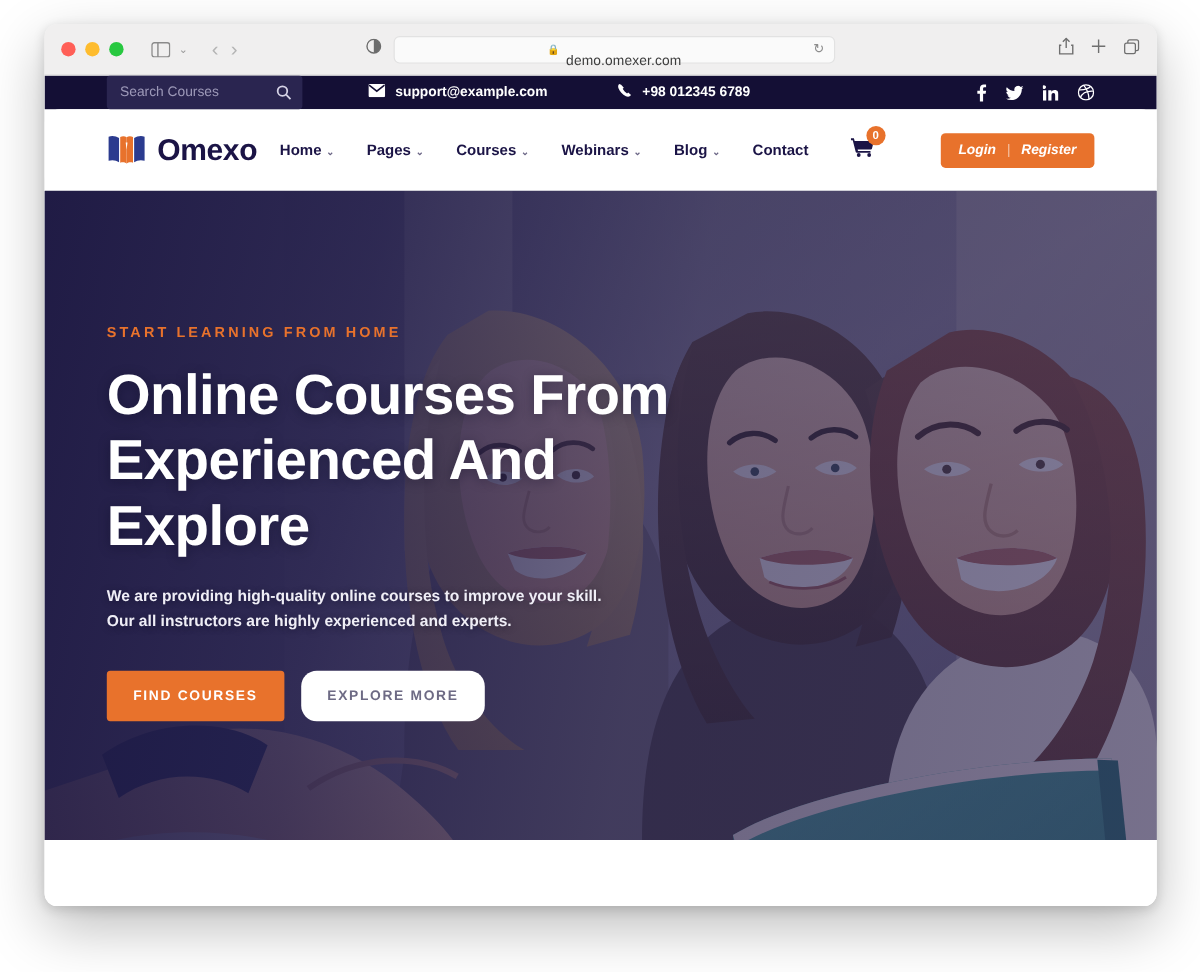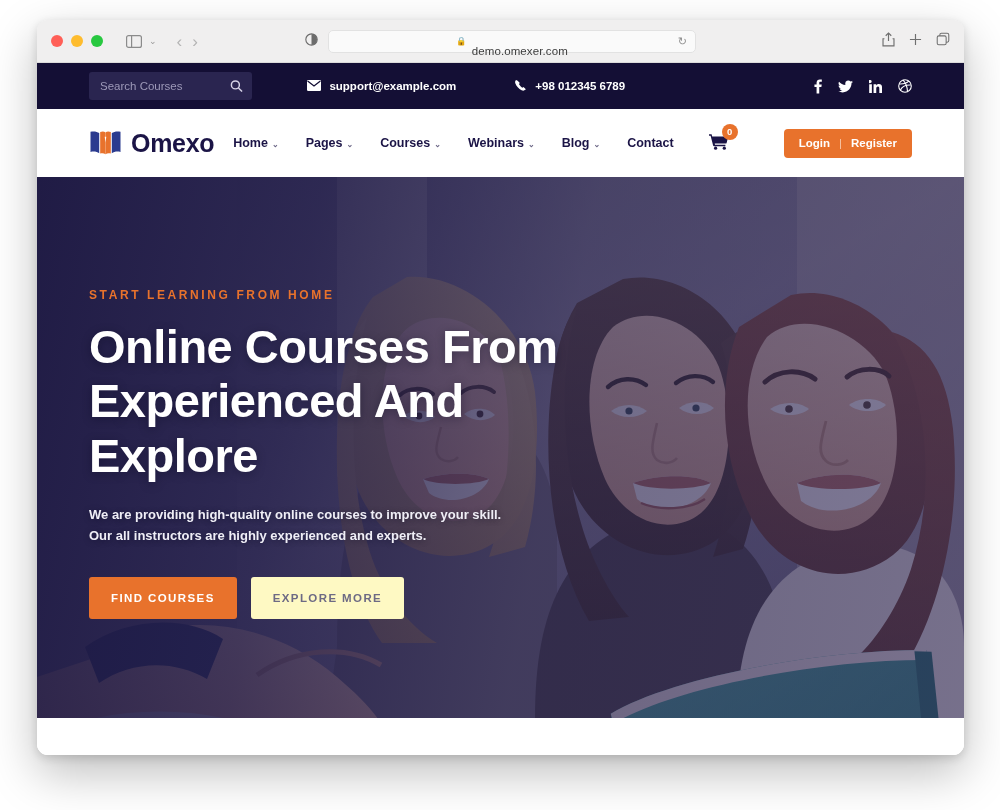--- a/index.html
+++ b/index.html
@@ -79,21 +79,21 @@
     margin-left: auto;
     display: flex; align-items: center; gap: 14px;
     color: #6f6f6f;
     z-index: 2;
   }
 
   
   .site { position: relative; width: 927px; height: 692px; background: #fff; overflow: hidden; }
 
   .topbar {
-    height: 46px;
+    height: 28px;
     background: #140f35;
     display: flex; align-items: center;
     padding: 0 52px 0 52px;
   }
   .search-wrap {
     position: relative;
     width: 163px; height: 28px;
     background: #2a2550;
     border-radius: 3px;
     display: flex; align-items: center;
@@ -148,21 +148,21 @@
     font-size: 9.5px; font-weight: 700;
     display: flex; align-items: center; justify-content: center;
   }
 
   .authbtn {
     margin-left: 28px;
     background: #e8722c;
     border-radius: 4px;
     height: 29px;
     display: flex; align-items: center;
-    padding: 0 15px; gap: 9px;
+    padding: 0 15px; gap: 9px; font-style: italic;
   }
   .authbtn span { color: #fff; font-size: 11.5px; font-weight: 700; }
   .authbtn .sep { color: #f6c5a6; font-weight: 400; }
 
   
   .hero {
     position: relative;
     height: 541px;
     overflow: hidden;
     background: #2b2a4e;
@@ -206,24 +206,24 @@
   .hero-ctas { display: flex; align-items: center; gap: 14px; }
   .btn-primary {
     background: #e8722c; color: #ffffff;
     height: 42px; padding: 0 22px;
     display: flex; align-items: center;
     border-radius: 3px;
     font-size: 11.5px; font-weight: 700; letter-spacing: 1.4px;
     text-transform: uppercase;
   }
   .btn-ghost {
-    background: #fef9c3; color: #6d6a84;
+    background: #ffffff; color: #6d6a84;
     height: 42px; padding: 0 22px;
     display: flex; align-items: center;
-    border-radius: 3px;
+    border-radius: 13px;
     font-size: 11.5px; font-weight: 700; letter-spacing: 1.4px;
     text-transform: uppercase;
   }
 
   .below-fold { height: 83px; background: #ffffff; }
 </style>
 </head>
 <body>
 
 <div class="desktop">

